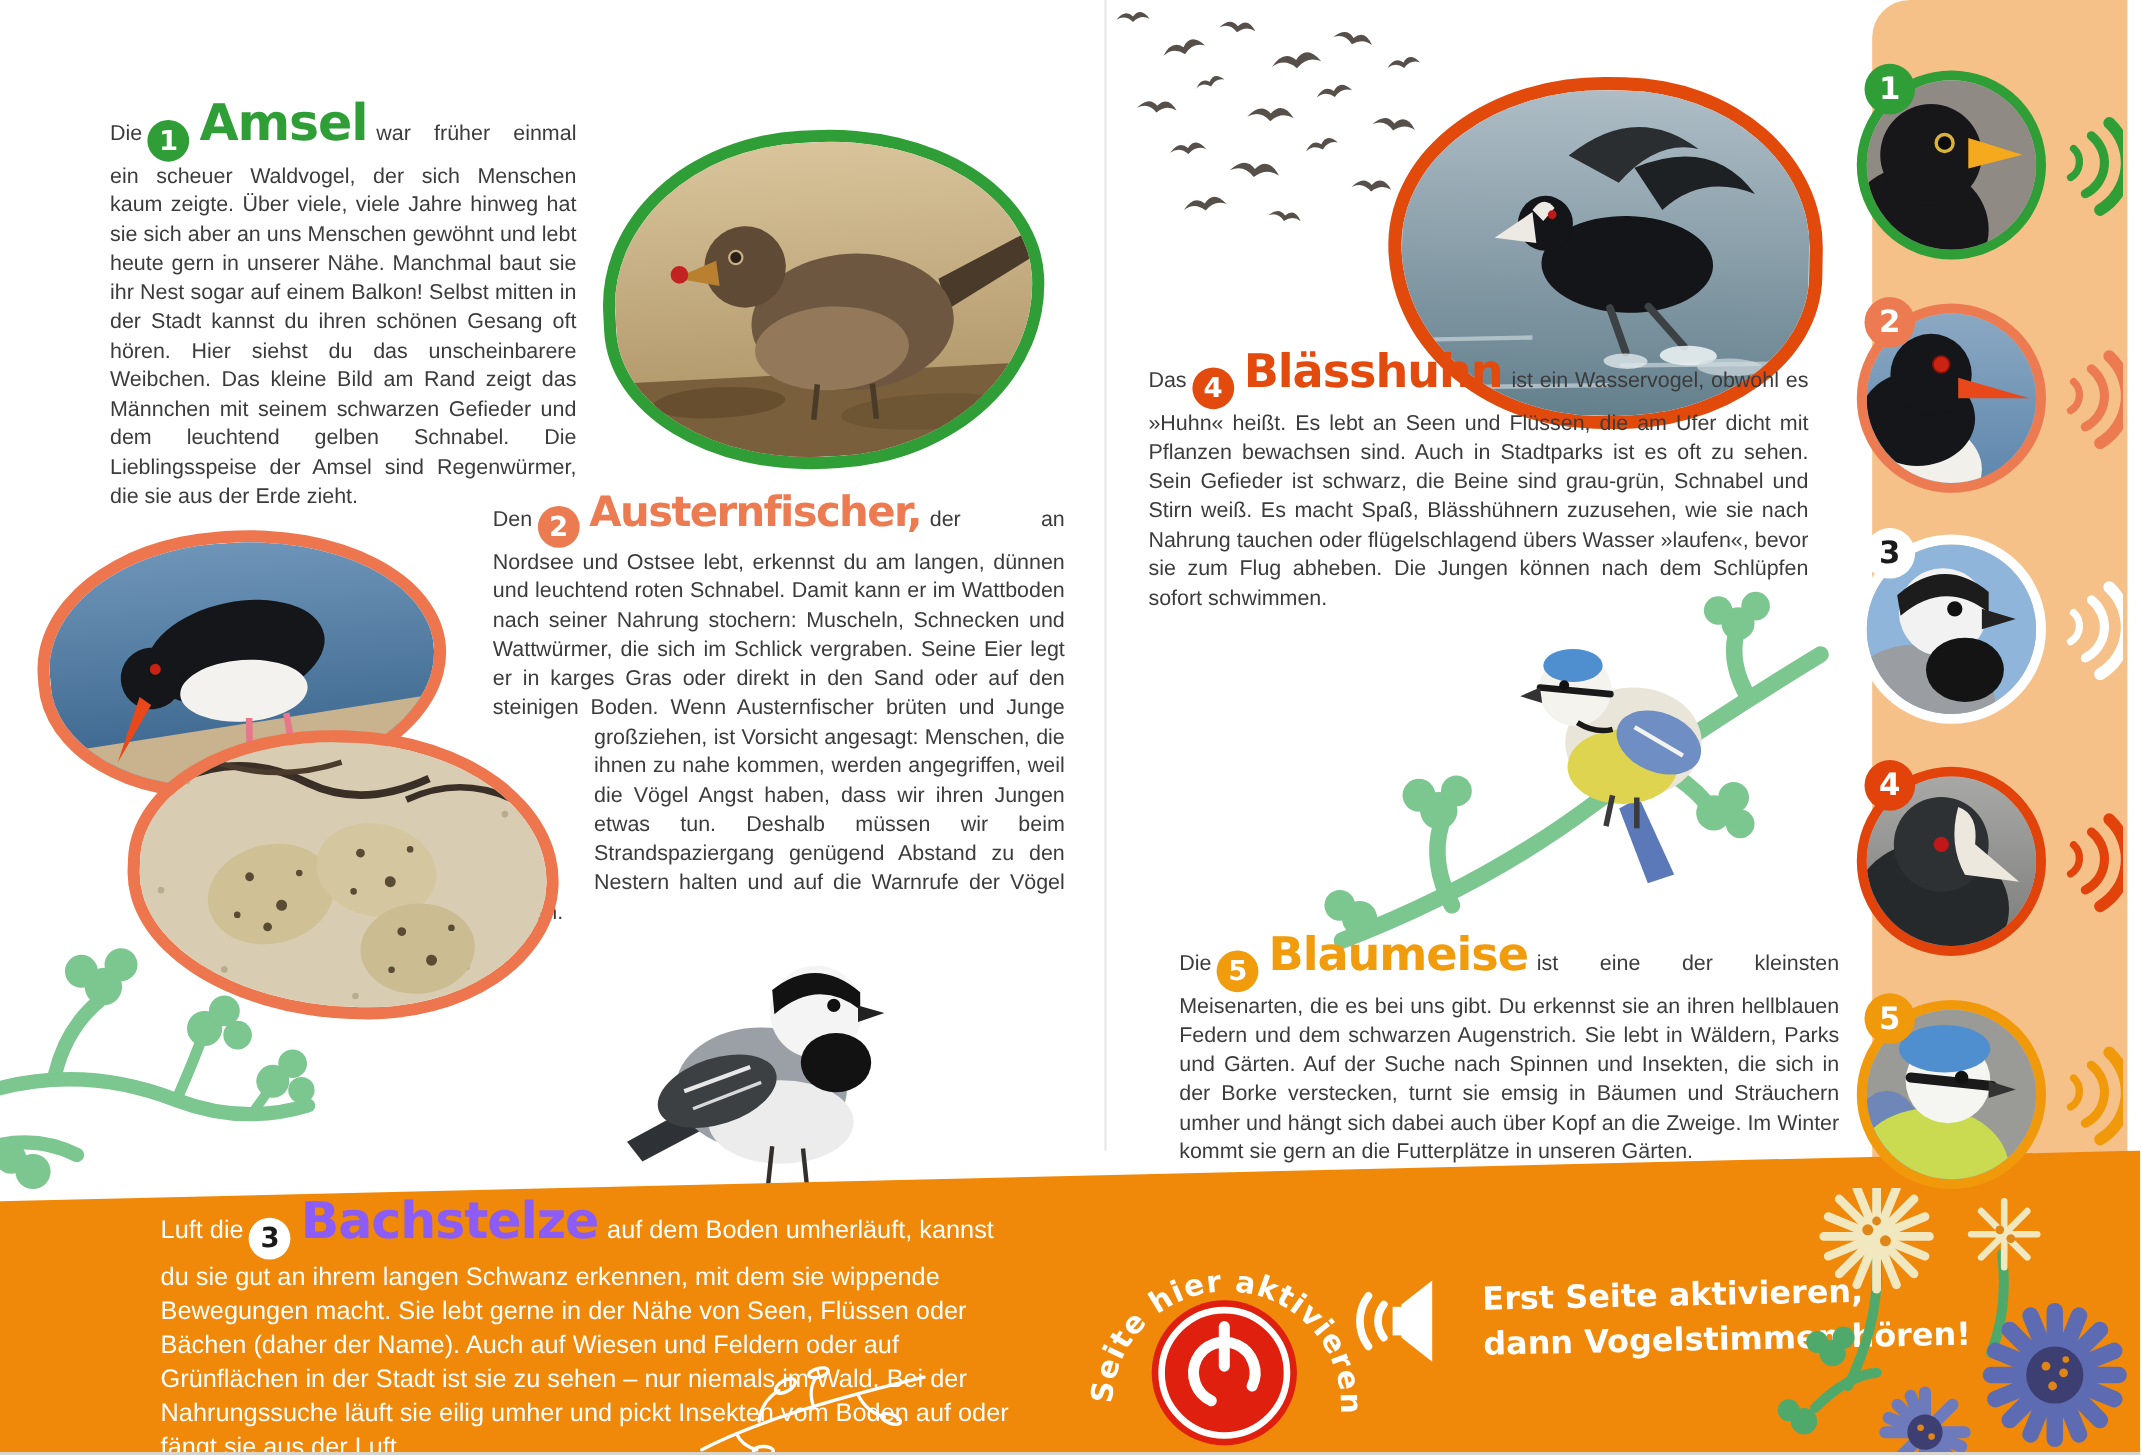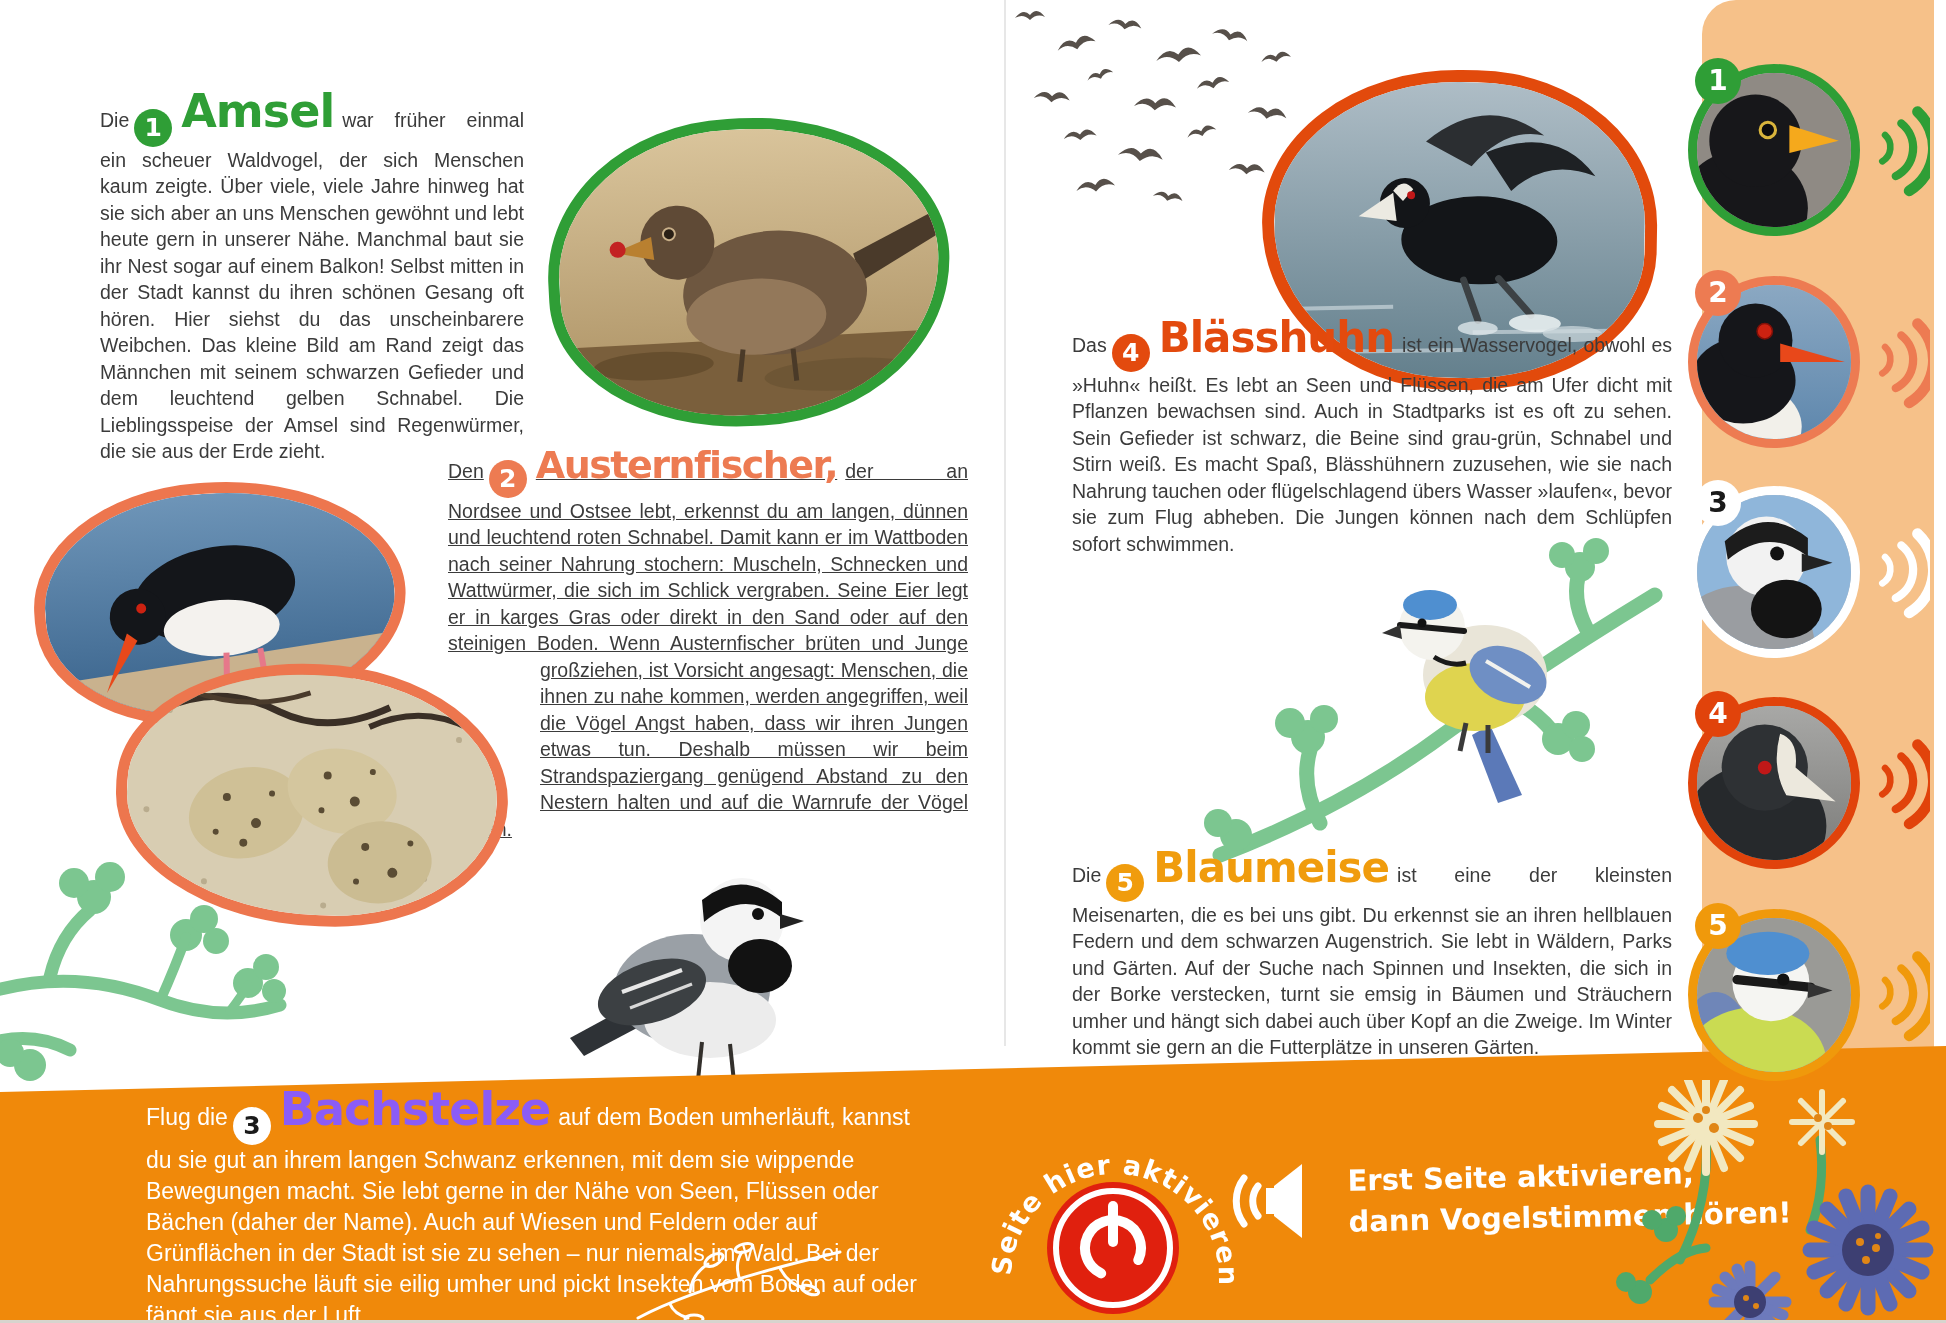--- a/index.html
+++ b/index.html
@@ -79,21 +79,21 @@
       <ellipse cx="195" cy="188" rx="70" ry="38" fill="#93785a"></ellipse>
       <circle cx="120" cy="110" r="37" fill="#5f4a36"></circle>
       <polygon points="94,103 56,117 96,126" fill="#b98030"></polygon>
       <circle cx="60" cy="114" r="8" fill="#c32222"></circle>
       <circle cx="112" cy="101" r="6" fill="#2a2016" stroke="#c9b08a" stroke-width="2"></circle>
       <line x1="180" y1="220" x2="175" y2="252" stroke="#4a3a28" stroke-width="5"></line>
       <line x1="230" y1="222" x2="232" y2="254" stroke="#4a3a28" stroke-width="5"></line>
     </svg>
   </div>
 
-  <section class="abs" style="left: 448px; top: 452px; width: 520px; text-decoration: underline; --c: #ed7b52; --tc: #ffffff;">
+  <section class="abs" style="left: 448px; top: 452px; width: 520px; --c: #ed7b52; --tc: #ffffff;">
     <p class="para"><span class="wrap-spacer"></span><span class="lead">Den</span><span class="badge">
           <span>2</span>
         </span><span class="title t38">Austernfischer,</span><span>der an Nordsee und Ostsee lebt, erkennst du am langen, dünnen und leuchtend roten Schnabel. Damit kann er im Wattboden nach seiner Nahrung stochern: Muscheln, Schnecken und Wattwürmer, die sich im Schlick vergraben. Seine Eier legt er in karges Gras oder direkt in den Sand oder auf den steinigen Boden. Wenn Austernfischer brüten und Junge großziehen, ist Vorsicht angesagt: Menschen, die ihnen zu nahe kommen, werden angegriffen, weil die Vögel Angst haben, dass wir ihren Jungen etwas tun. Deshalb müssen wir beim Strandspaziergang genügend Abstand zu den Nestern halten und auf die Warnrufe der Vögel achten.</span></p>
   </section>
 
   <div class="blob" style="left:34px;top:482px;width:372px;height:242px;border:11px solid #ed764e;
        border-radius:47% 53% 55% 45%/50% 50% 52% 48%;transform:rotate(-4deg);">
     <svg viewBox="0 0 350 220">
       <defs>
           <linearGradient id="seag" x1="0" y1="0" x2="0" y2="1">
@@ -193,21 +193,21 @@
           <circle cx="284" cy="176" r="12"></circle>
       </g>
       <path d="M170,186 Q186,150 196,122" stroke="#7cc690" stroke-width="10" fill="none" stroke-linecap="round"></path>
       <path d="M240,196 Q252,180 258,170" stroke="#7cc690" stroke-width="9" fill="none" stroke-linecap="round"></path>
     </svg>
   </div>
 
   <div class="abs band"></div>
 
   <section class="abs white-sec" style="left: 146px; top: 1094px; width: 784px; --c: #ffffff; --tc: #1a1a1a;">
-    <p class="para"><span class="lead">Flug die</span><span class="badge">
+    <p class="para"><span class="lead">Luft die</span><span class="badge">
           <span>3</span>
         </span><span class="title t46">Bachstelze</span><span>auf dem Boden umherläuft, kannst du sie  gut an ihrem langen Schwanz erkennen, mit dem sie wippende Bewegungen macht. Sie lebt gerne in der Nähe von Seen, Flüssen oder Bächen (daher der Name). Auch auf Wiesen und Feldern oder auf Grünflächen in der Stadt ist sie zu sehen – nur niemals im Wald. Bei der Nahrungssuche läuft sie eilig umher und pickt Insekten vom Boden auf oder fängt sie aus der Luft.</span></p>
   </section>
 
   <div class="abs" style="left:630px;top:1240px;width:220px;height:83px;">
     <svg viewBox="0 0 220 83" style="width:100%;height:100%;">
       <g stroke="#fff" stroke-width="3" fill="none" stroke-linecap="round">
         <path d="M8,78 Q70,45 210,12"></path>
         <path d="M60,52 Q62,34 78,24"></path>
           <ellipse cx="84" cy="20" rx="10" ry="5" transform="rotate(-30 84 20)"></ellipse>
@@ -268,21 +268,21 @@
       <path d="M118,110 Q128,96 138,108 L128,120 Z" fill="#eceae2"></path>
       <circle cx="136" cy="114" r="4" fill="#c01818"></circle>
       <line x1="225" y1="196" x2="258" y2="232" stroke="#3c4144" stroke-width="7" stroke-linecap="round"></line>
       <line x1="190" y1="198" x2="205" y2="238" stroke="#3c4144" stroke-width="7" stroke-linecap="round"></line>
       <ellipse cx="262" cy="240" rx="26" ry="9" fill="#e8eef0" opacity=".9"></ellipse>
       <ellipse cx="205" cy="246" rx="20" ry="7" fill="#dde6ea" opacity=".8"></ellipse>
       <ellipse cx="300" cy="250" rx="30" ry="8" fill="#cfdade" opacity=".7"></ellipse>
     </svg>
   </div>
 
-  <section class="abs" style="left: 1072px; top: 325px; width: 600px; --c: #e34a0e; --tc: #ffffff;">
+  <section class="abs" style="left: 1044px; top: 325px; width: 600px; --c: #e34a0e; --tc: #ffffff;">
     <p class="para"><span class="lead">Das</span><span class="badge">
           <span>4</span>
         </span><span class="title t42">Blässhuhn</span><span>ist ein Wasservogel, obwohl es »Huhn« heißt. Es lebt an Seen und Flüssen, die am Ufer dicht mit Pflanzen bewachsen sind. Auch in Stadtparks ist es oft zu sehen. Sein Gefieder ist schwarz, die Beine sind grau-grün, Schnabel und Stirn weiß. Es macht Spaß, Blässhühnern zuzusehen, wie sie nach Nahrung tauchen oder flügelschlagend übers Wasser »laufen«, bevor sie zum Flug abheben. Die Jungen können nach dem Schlüpfen sofort schwimmen.</span></p>
   </section>
 
   <div class="abs" style="left:1200px;top:535px;width:470px;height:345px;">
     <svg viewBox="0 0 470 345" style="width:100%;height:100%;">
       <g stroke="#7cc690" stroke-width="15" fill="none" stroke-linecap="round">
         <path d="M20,320 Q150,270 250,195 Q340,130 455,60"></path>
         <path d="M120,288 Q100,250 110,215"></path>

